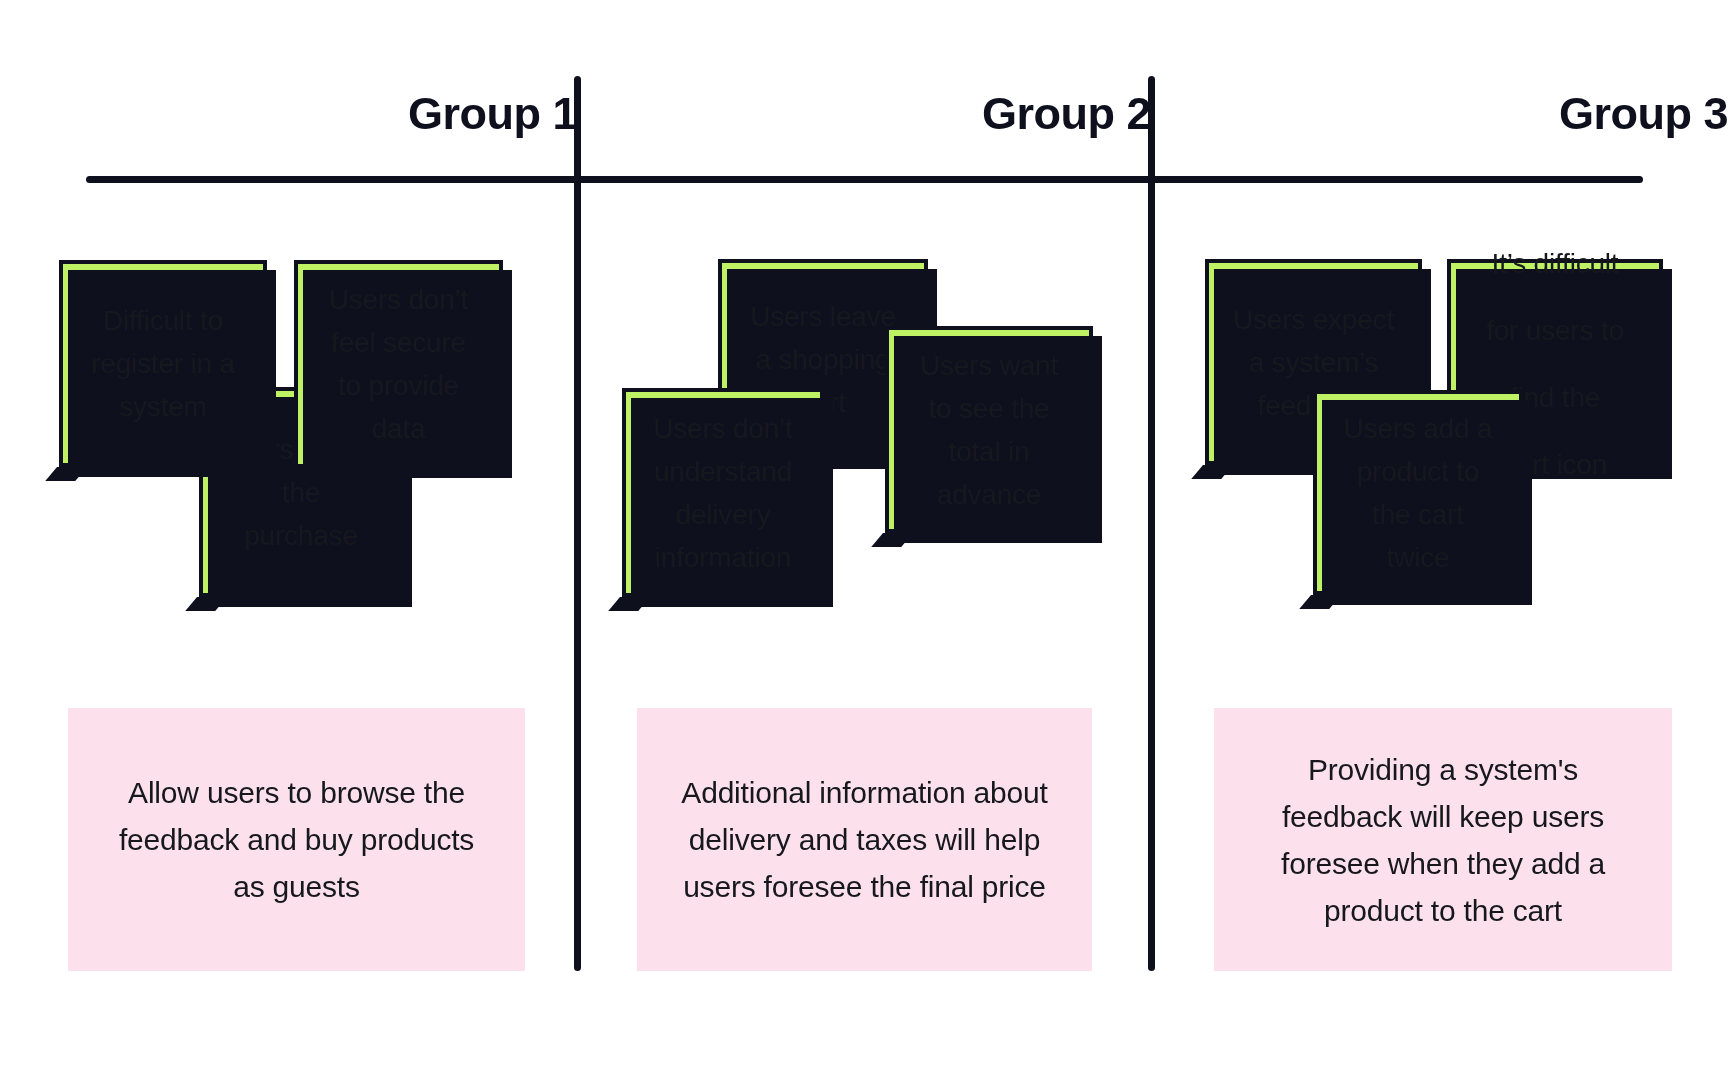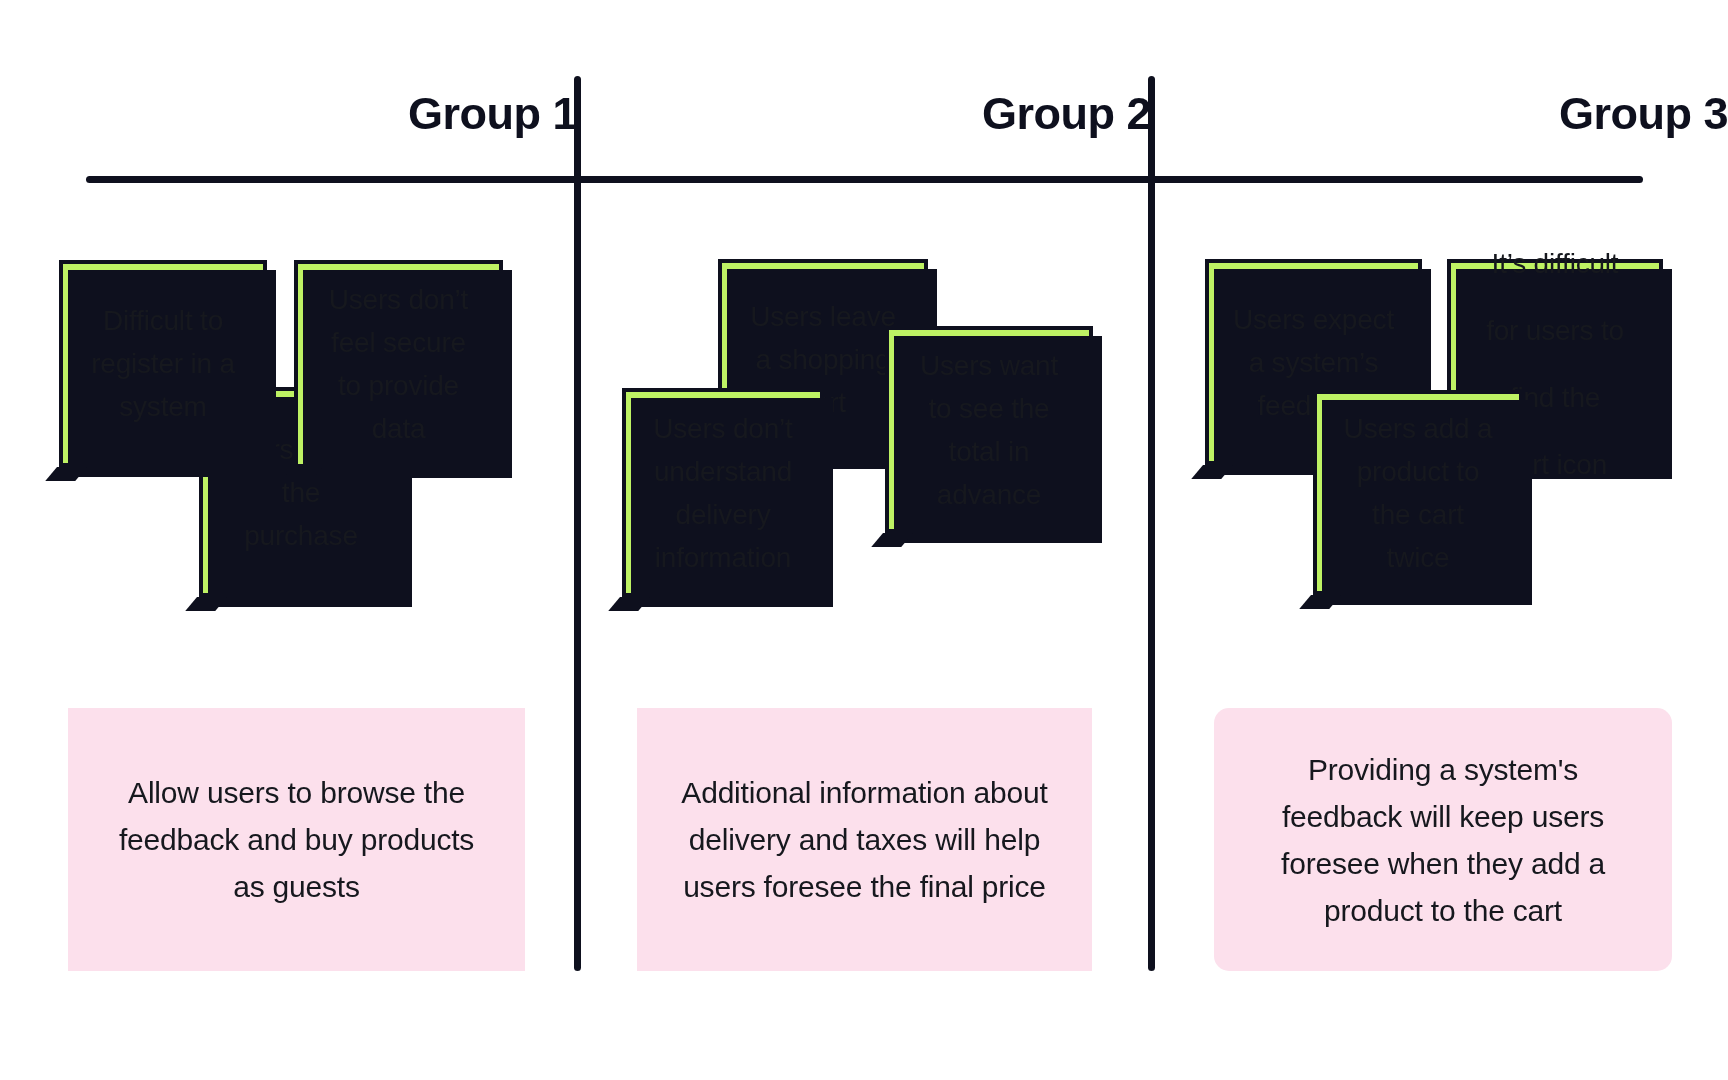--- a/index.html
+++ b/index.html
@@ -52,21 +52,21 @@
   .n8{left:1313px;top:390px;width:210px;height:205px;z-index:3;}
   
   .insight{
     position:absolute;top:708px;height:263px;background:#fce0ec;
     display:flex;flex-direction:column;justify-content:center;align-items:center;
     text-align:center;font-size:30px;line-height:47px;color:#16181e;letter-spacing:-0.2px;
   }
   .insight .ln{height:47px;white-space:nowrap;}
   .p0{left:68px;  width:457px;}
   .p1{left:637px; width:455px;}
-  .p2{left:1214px;width:458px;border-radius:15px;}
+  .p2{left:1214px;width:458px;}
 </style>
 </head>
 <body>
 
 <div class="board">
 
   <div class="col-header h0">Group 1</div>
   <div class="col-header h1">Group 2</div>
   <div class="col-header h2">Group 3</div>
 

